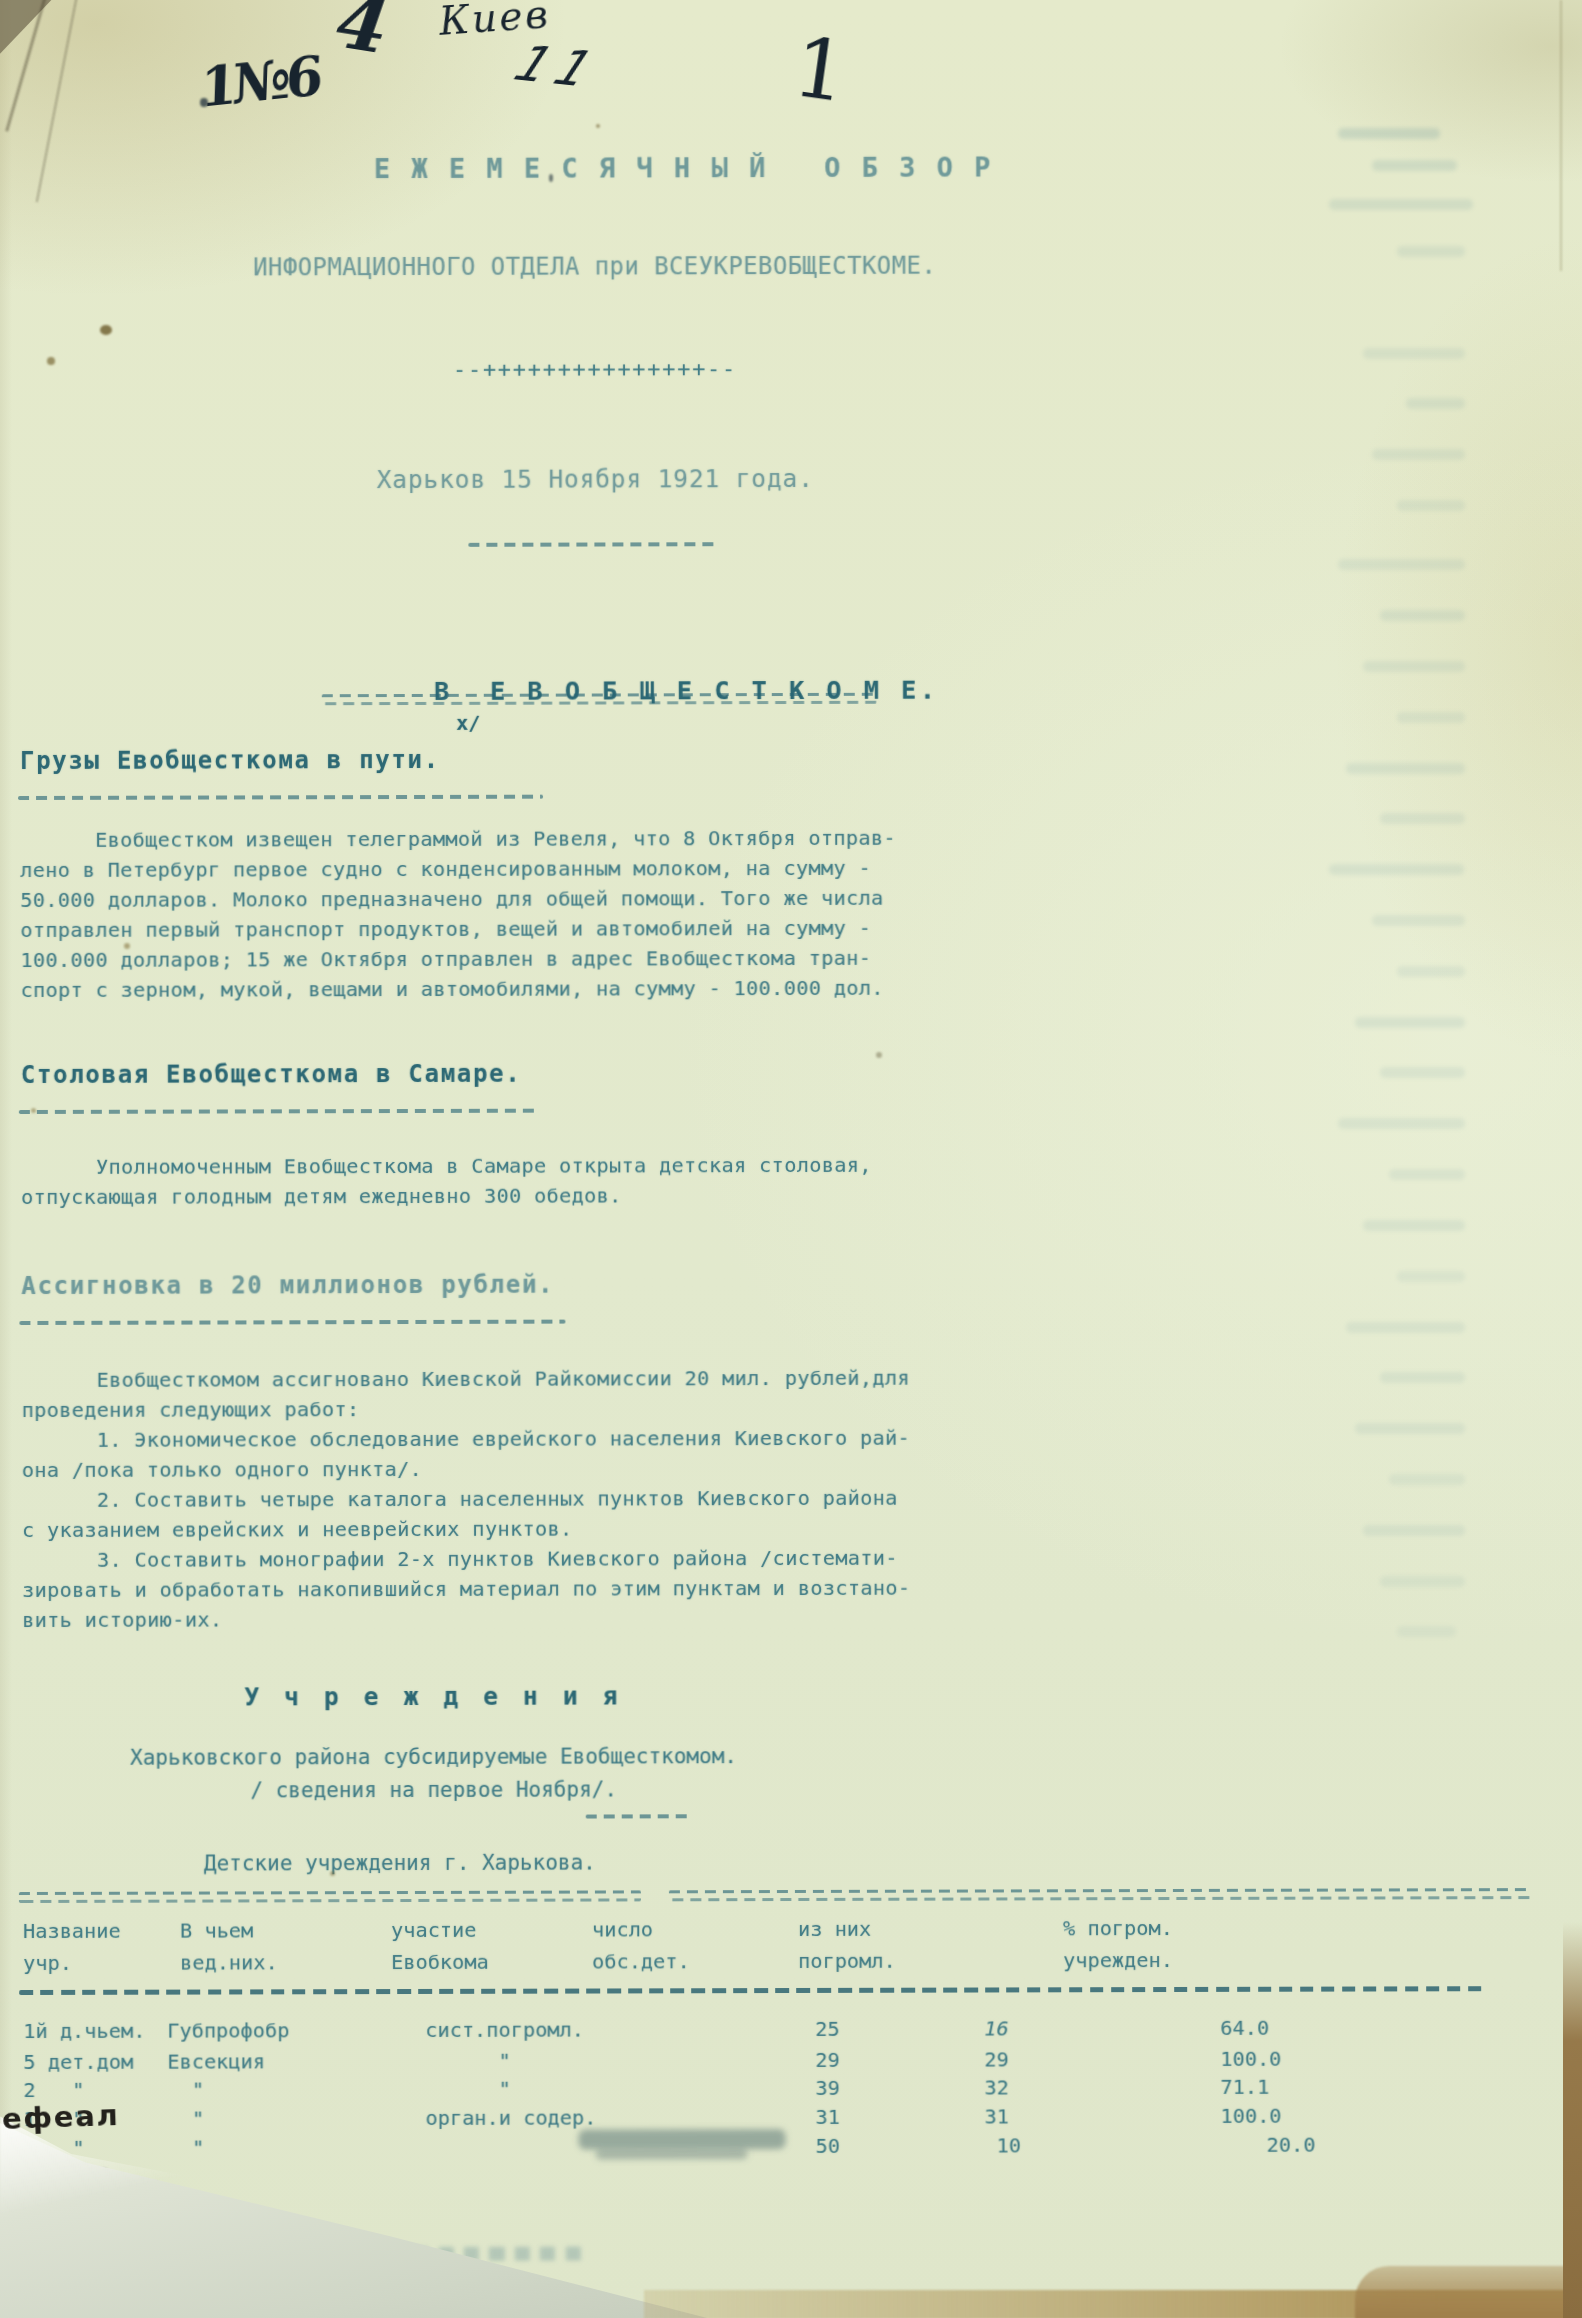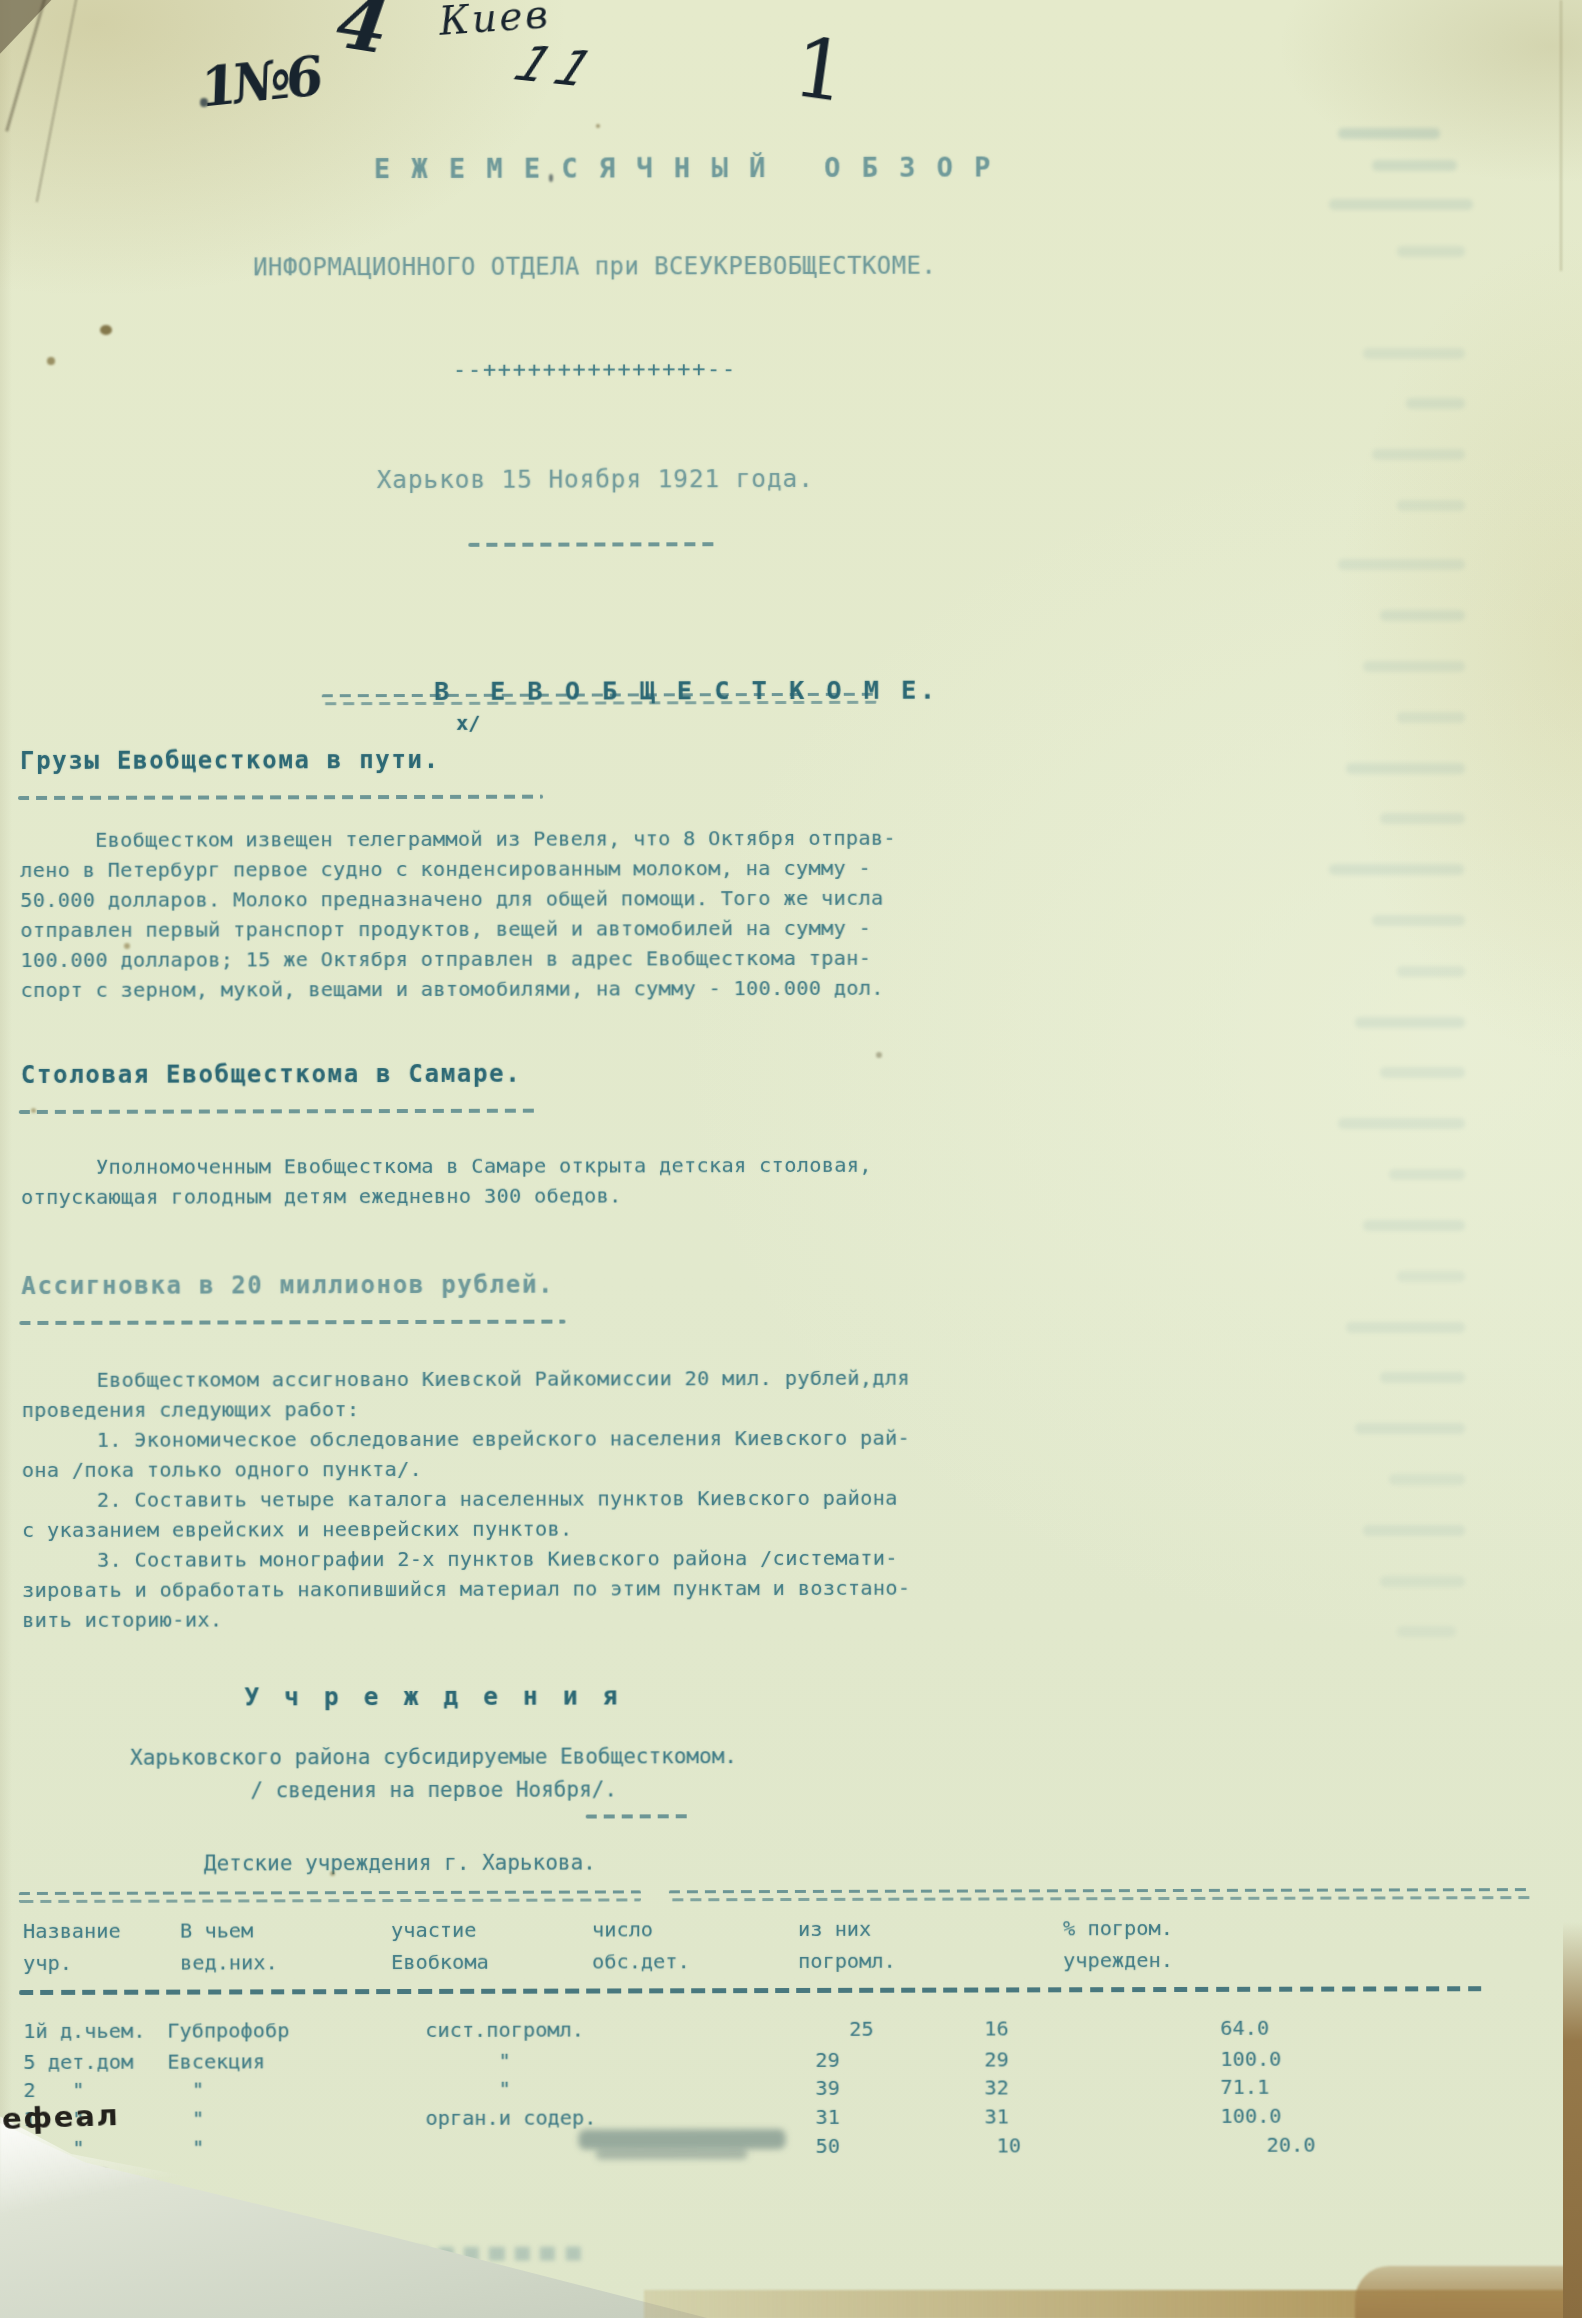--- a/index.html
+++ b/index.html
@@ -122,21 +122,21 @@
     <div class="t ctr" style="left:51px;top:1850px;width:694px;font-size:21px;">Детские учреждения г. Харькова.</div>
 
     <div class="dash dbl bold" style="left:17px;top:1890px;width:622px;"></div>
     <div class="dash dbl bold" style="left:667px;top:1890px;width:864px;"></div>
     <div class="dash bold" style="left:17px;top:1988px;width:1463px;"></div>
 
     <div class="hline t" id="thead1" style="top:1917px;font-size:20.3px;"><span class="cell" style="left: 0px;">Название</span><span class="cell" style="left: 157px;">В чьем</span><span class="cell" style="left: 368px;">участие</span><span class="cell" style="left: 569px;">число</span><span class="cell" style="left: 775px;">из них</span><span class="cell" style="left: 1040px;">% погром.</span></div>
     <div class="hline t" id="thead2" style="top:1949px;font-size:20.3px;"><span class="cell" style="left: 0px;">учр.</span><span class="cell" style="left: 157px;">вед.них.</span><span class="cell" style="left: 368px;">Евобкома</span><span class="cell" style="left: 569px;">обс.дет.</span><span class="cell" style="left: 775px;">погромл.</span><span class="cell" style="left: 1040px;">учрежден.</span></div>
 
     <div id="trows">
-        <div class="row t" style="top: 2017px; font-size: 20.3px;"><span class="cell" style="left: 0px;">1й д.чьем.</span><span class="cell" style="left: 144px;">Губпрофобр</span><span class="cell" style="left: 402px;">сист.погромл.</span><span class="cell" style="left: 792px; margin-left: 34px;">25</span><span class="cell" style="left: 961px;">16</span><span class="cell" style="left: 1197px;">64.0</span></div>
+        <div class="row t" style="top: 2017px; font-size: 20.3px;"><span class="cell" style="left: 0px;">1й д.чьем.</span><span class="cell" style="left: 144px;">Губпрофобр</span><span class="cell" style="left: 402px;">сист.погромл.</span><span class="cell" style="left: 792px;">25</span><span class="cell" style="left: 961px; font-style: italic;">16</span><span class="cell" style="left: 1197px;">64.0</span></div>
         <div class="row t" style="top: 2048px; font-size: 20.3px;"><span class="cell" style="left: 0px;">5 дет.дом</span><span class="cell" style="left: 144px;">Евсекция</span><span class="cell" style="left: 402px;">      "</span><span class="cell" style="left: 792px;">29</span><span class="cell" style="left: 961px;">29</span><span class="cell" style="left: 1197px;">100.0</span></div>
         <div class="row t" style="top: 2076px; font-size: 20.3px;"><span class="cell" style="left: 0px;">2   "</span><span class="cell" style="left: 144px;">  "</span><span class="cell" style="left: 402px;">      "</span><span class="cell" style="left: 792px;">39</span><span class="cell" style="left: 961px;">32</span><span class="cell" style="left: 1197px;">71.1</span></div>
         <div class="row t" style="top: 2105px; font-size: 20.3px;"><span class="cell" style="left: 0px;">1   "</span><span class="cell" style="left: 144px;">  "</span><span class="cell" style="left: 402px;">орган.и содер.</span><span class="cell" style="left: 792px;">31</span><span class="cell" style="left: 961px;">31</span><span class="cell" style="left: 1197px;">100.0</span></div>
         <div class="row t" style="top: 2134px; font-size: 20.3px;"><span class="cell" style="left: 0px;">    "</span><span class="cell" style="left: 144px;">  "</span><span class="cell" style="left: 402px;"></span><span class="cell" style="left: 792px;">50</span><span class="cell" style="left: 961px; margin-left: 12px;">10</span><span class="cell" style="left: 1243px;">20.0</span></div>
       </div>
 
     <div class="abs" style="left:576px;top:2129px;width:207px;height:20.3px;background:rgba(35,70,82,.38);filter:blur(3.4px);border-radius:6.8px;"></div>
     <div class="abs" style="left:593px;top:2149px;width:152px;height:10.2px;background:rgba(35,70,82,.30);filter:blur(3.4px);border-radius:6.8px;"></div>
 
     <div class="abs" style="left:207px;top:2246px;width:377px;height:13.5px;filter:blur(2px);border-radius:3.4px;

